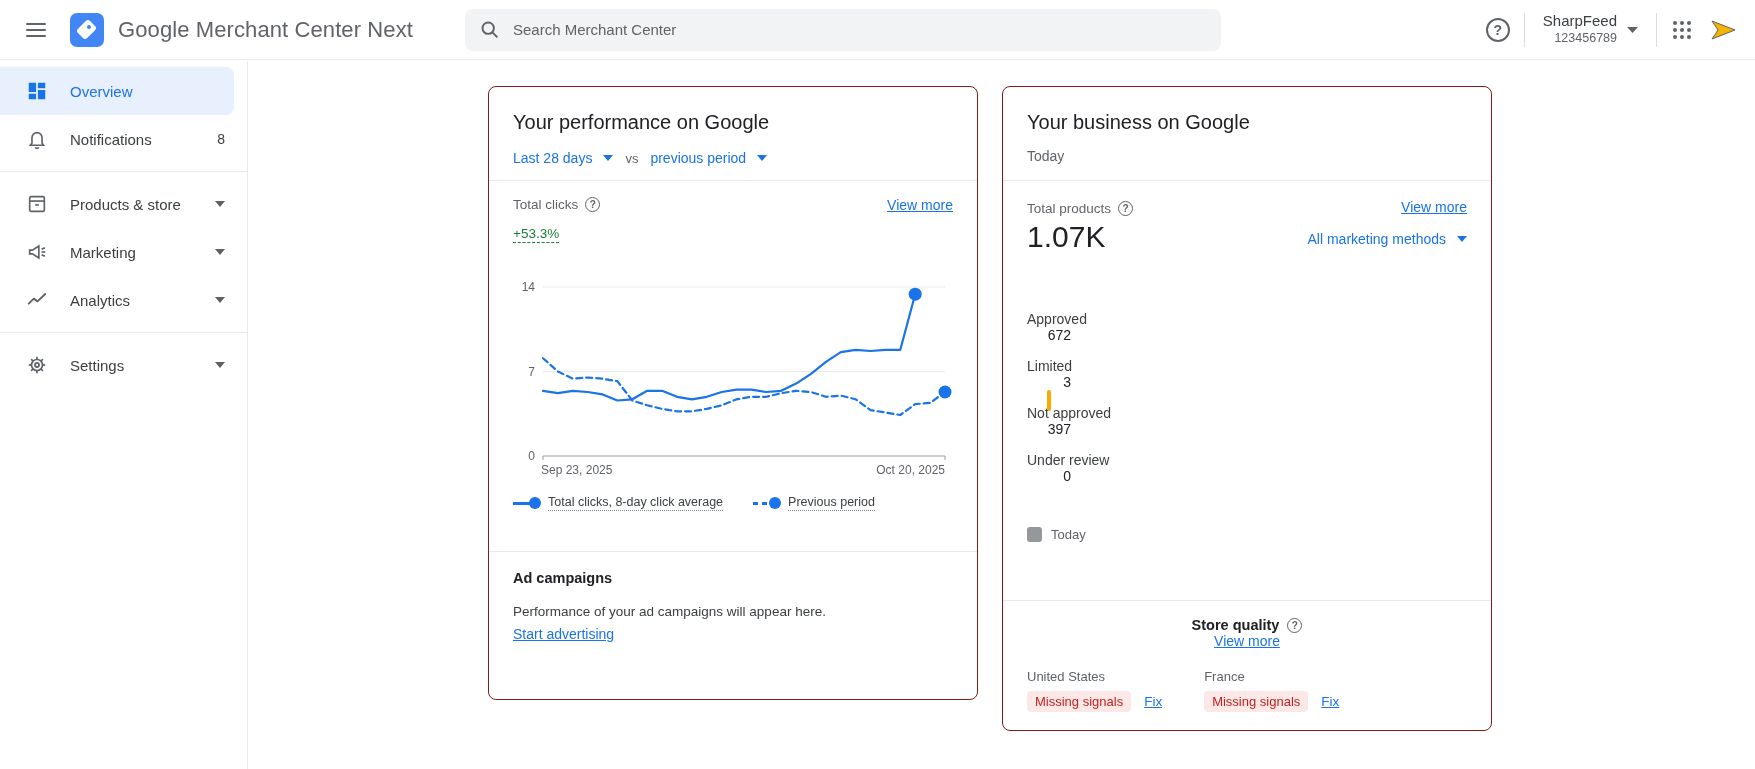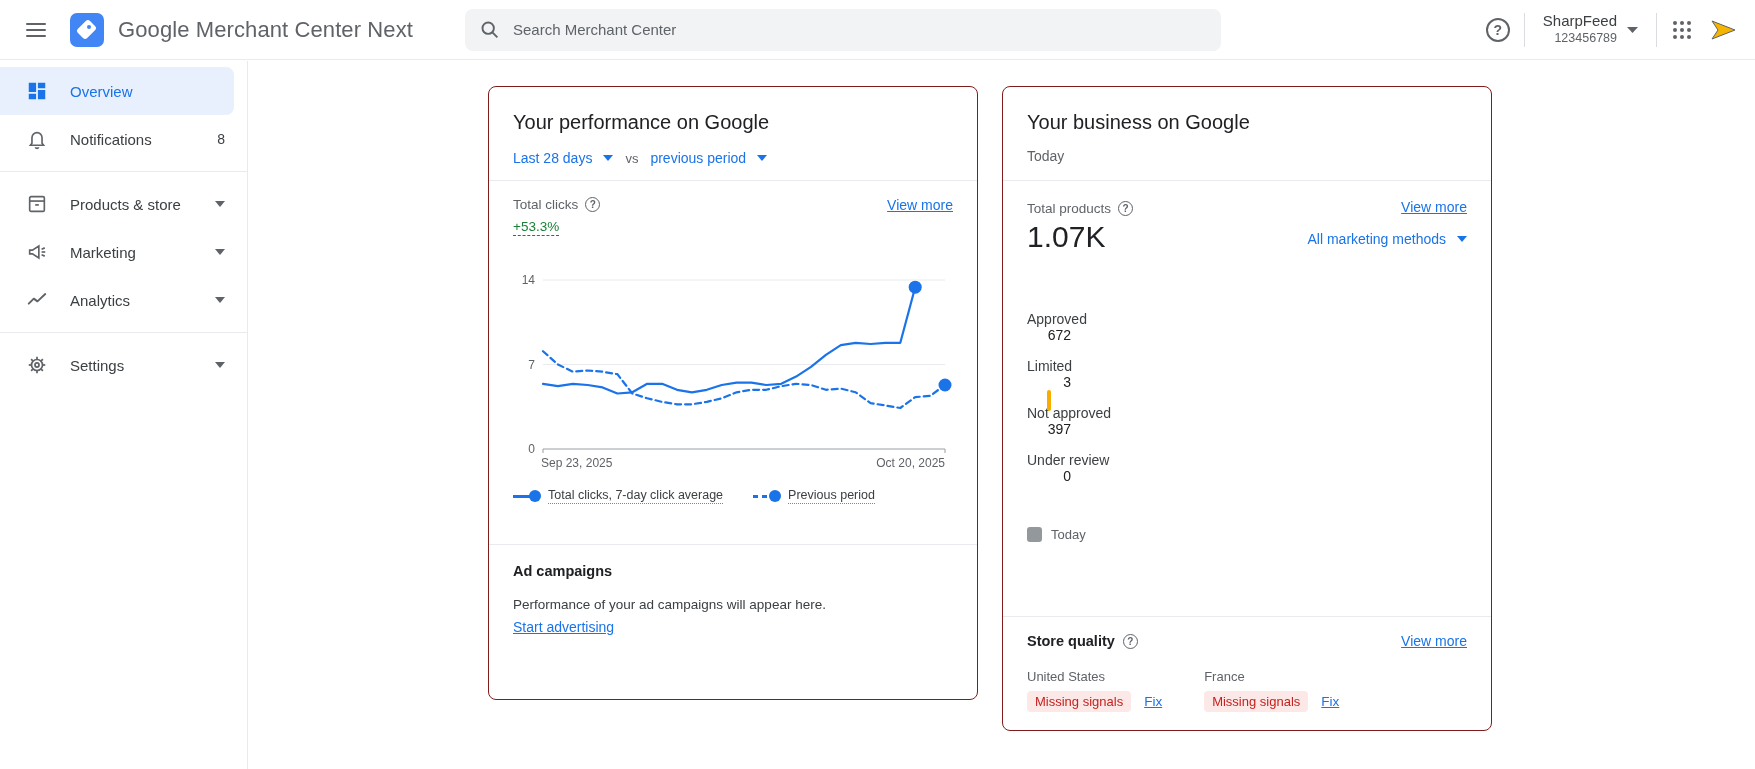--- a/index.html
+++ b/index.html
@@ -80,21 +80,21 @@
     width:490px; background:#fff; border:1px solid #7f1d1d; border-radius:8px;
     display:flex; flex-direction:column;
   }
   .card-perf { min-height:614px; }
   .card-biz  { min-height:645px; }
   .card-title { font-size:20px; font-weight:400; color:#202124; margin:24px 24px 0; }
   .hr { height:1px; background:#e8eaed; }
   .selectors { display:flex; align-items:center; gap:12px; margin:16px 24px 14px; font-size:14px; }
   .blue-select { color:#1a73e8; font-weight:500; display:inline-flex; align-items:center; gap:11px; cursor:pointer; }
   .vs { color:#5f6368; font-size:13px; }
-  .metric-head { display:flex; justify-content:space-between; align-items:flex-start; margin:16px 24px 0;text-align:right; }
+  .metric-head { display:flex; justify-content:space-between; align-items:flex-start; margin:16px 24px 7px;text-align:right; }
   .metric-label { font-size:13.5px; color:#5f6368; display:inline-flex; align-items:center; gap:7px; }
   .help-ic {
     width:15px; height:15px; border:1.4px solid #5f6368; border-radius:50%;
     display:inline-flex; align-items:center; justify-content:center;
     font-size:10px; font-weight:bold; color:#5f6368; cursor:pointer;
   }
   .view-more { font-size:14px; color:#1a73e8; font-weight:500; text-decoration:underline; cursor:pointer; }
   .metric-row { display:flex; justify-content:space-between; align-items:center; margin:0 24px; }
   .metric-value { font-size:30px; color:#202124; line-height:36px; }
   .delta {
@@ -121,21 +121,21 @@
   .status-rows { margin:56px 24px 0; }
   .status-row { display:flex; align-items:flex-start; height:28px; margin-bottom:19px;flex-direction:column; }
   .status-label { width:104px; font-size:14px; color:#3c4043; font-weight:500; }
   .status-value { width:44px; text-align:right; font-size:14px; color:#202124; font-weight:500; }
   .bar-track { flex:1 1 auto; margin-left:20px; height:21px; position:relative; }
   .bar { height:21px; border-radius:2.5px; }
   .today-legend { display:flex; align-items:center; gap:9px; margin:28px 24px 0; font-size:13px; color:#5f6368; }
   .today-swatch { width:15px; height:15px; border-radius:3px; background:#80868b; opacity:.85; }
   .sq-hr { margin-top:auto; }
   .sq-section { padding:16px 24px 18px; }
-  .sq-head { display:flex; justify-content:space-between; align-items:center; }
+  .sq-head { display:flex; justify-content:flex-end; align-items:center;flex-direction:column; }
   .sq-title { font-size:14.5px; font-weight:bold; color:#202124; display:inline-flex; align-items:center; gap:8px; }
   .sq-regions { display:flex; gap:42px; margin-top:20px; }
   .sq-region-name { font-size:13px; color:#5f6368; margin-bottom:7px; }
   .sq-badge-row { display:flex; align-items:center; gap:13px; }
   .sq-badge { background:#fce8e6; color:#c5221f; font-size:13px; padding:3px 8px; border-radius:4px; }
   .fix-link { font-size:13.5px; }
   svg.icn { display:block; }
 </style>
 </head>
 <body>
@@ -329,21 +329,21 @@
           <polyline points="30.0,127.8 44.9,130.2 59.8,127.8 74.7,129.0 89.6,131.4 104.4,137.5 119.3,136.3 134.2,127.8 149.1,127.8 164.0,133.8 178.9,136.3 193.8,133.8 208.7,129.0 223.6,126.6 238.4,126.6 253.3,129.0 268.2,127.8 283.1,120.6 298.0,110.9 312.9,98.8 327.8,89.2 342.7,86.8 357.6,88.0 372.4,86.8 387.3,86.8 402.2,31.2" fill="none" stroke="#1a73e8" stroke-width="2.2" stroke-linejoin="round" stroke-linecap="round"></polyline>
           <circle cx="402.2" cy="31.2" r="6.5" fill="#1a73e8"></circle>
           <polyline points="30.0,95.2 44.9,108.5 59.8,115.7 74.7,114.5 89.6,115.7 104.4,118.2 119.3,137.5 134.2,142.3 149.1,145.9 164.0,148.3 178.9,148.3 193.8,145.9 208.7,142.3 223.6,136.3 238.4,133.8 253.3,133.8 268.2,130.2 283.1,127.8 298.0,129.0 312.9,133.8 327.8,132.6 342.7,136.3 357.6,147.1 372.4,149.5 387.3,152.0 402.2,141.1 417.1,139.9 432.0,129.0" fill="none" stroke="#1a73e8" stroke-width="2.2" stroke-dasharray="6 4" stroke-linejoin="round" stroke-linecap="round"></polyline>
           <circle cx="432.0" cy="129.0" r="6.5" fill="#1a73e8"></circle>
         </svg>
     </div>
 
     <div class="legend">
       <span class="legend-item">
         <span class="lg-line"></span>
-        <span class="lg-text">Total clicks, 7-day click average</span>
+        <span class="lg-text">Total clicks, 8-day click average</span>
       </span>
       <span class="legend-item">
         <span class="lg-line dashed"></span>
         <span class="lg-text">Previous period</span>
       </span>
     </div>
 
     <div class="hr ad-hr"></div>
 
     <div class="ad-section">

